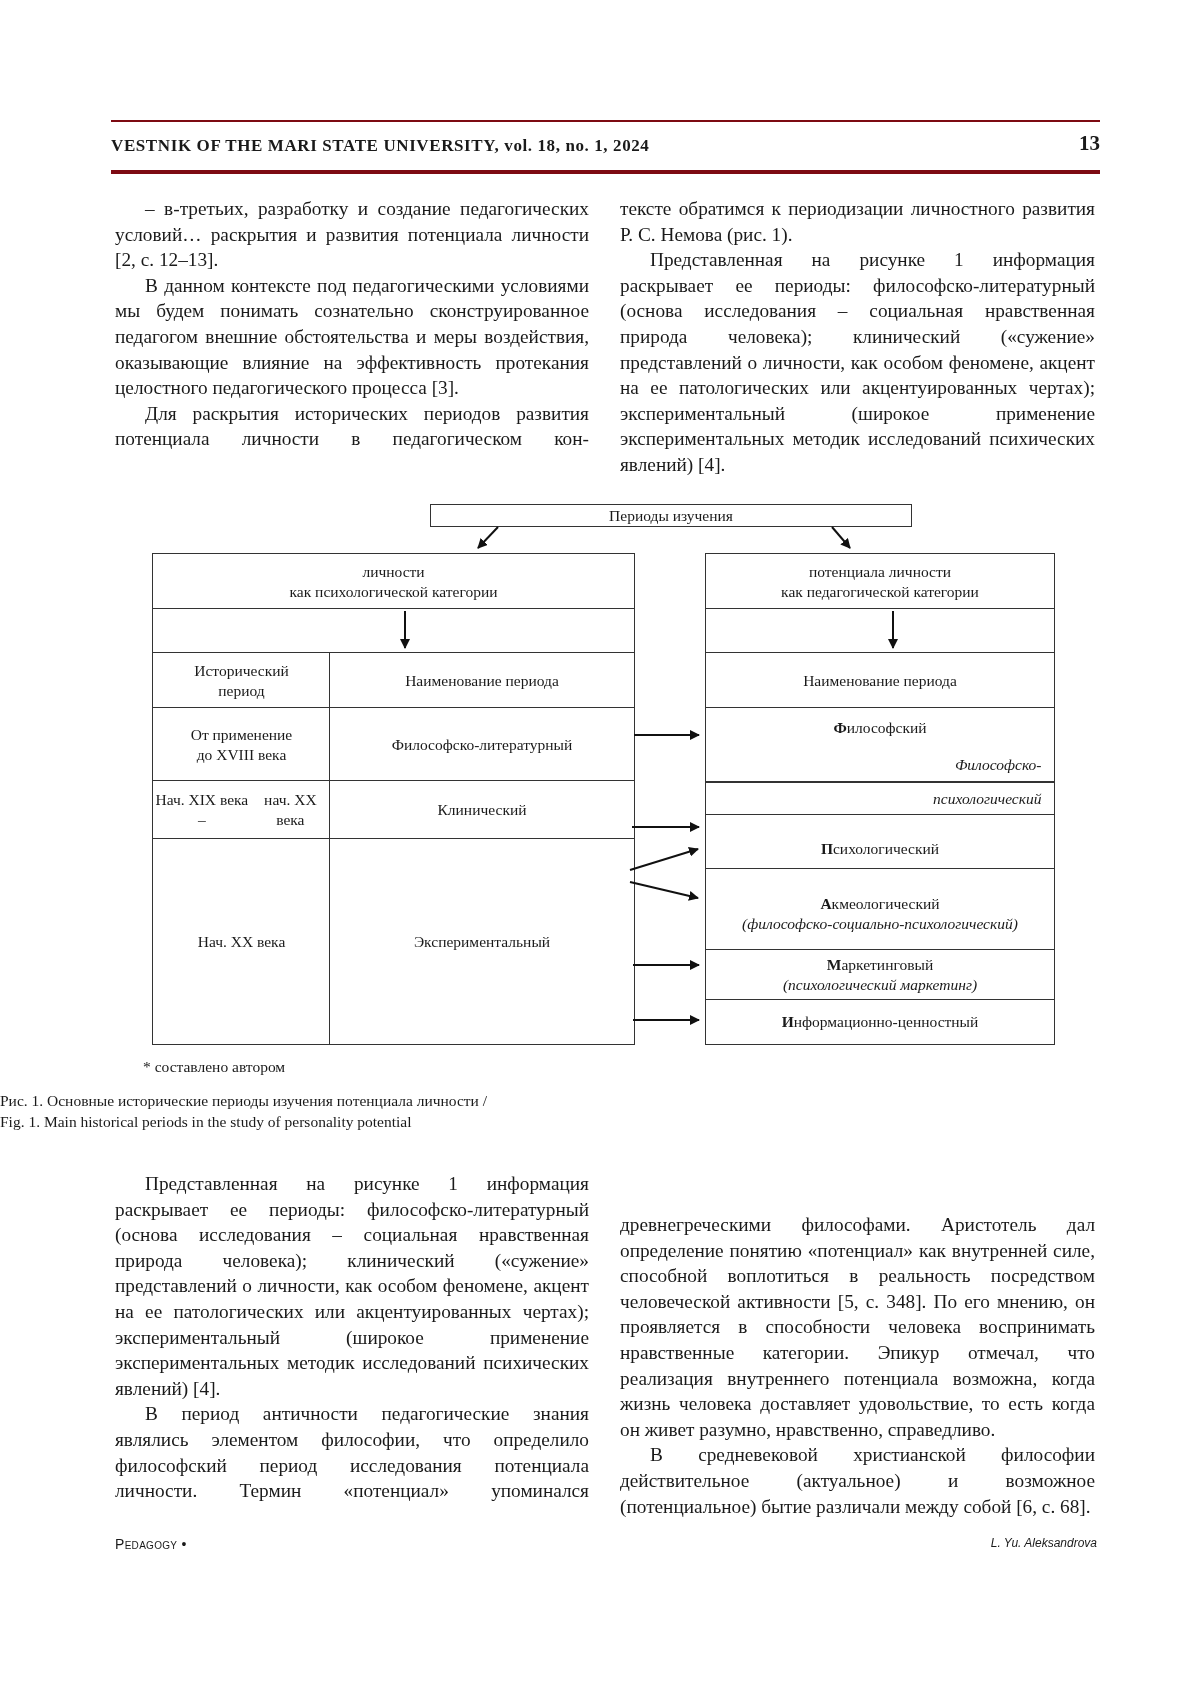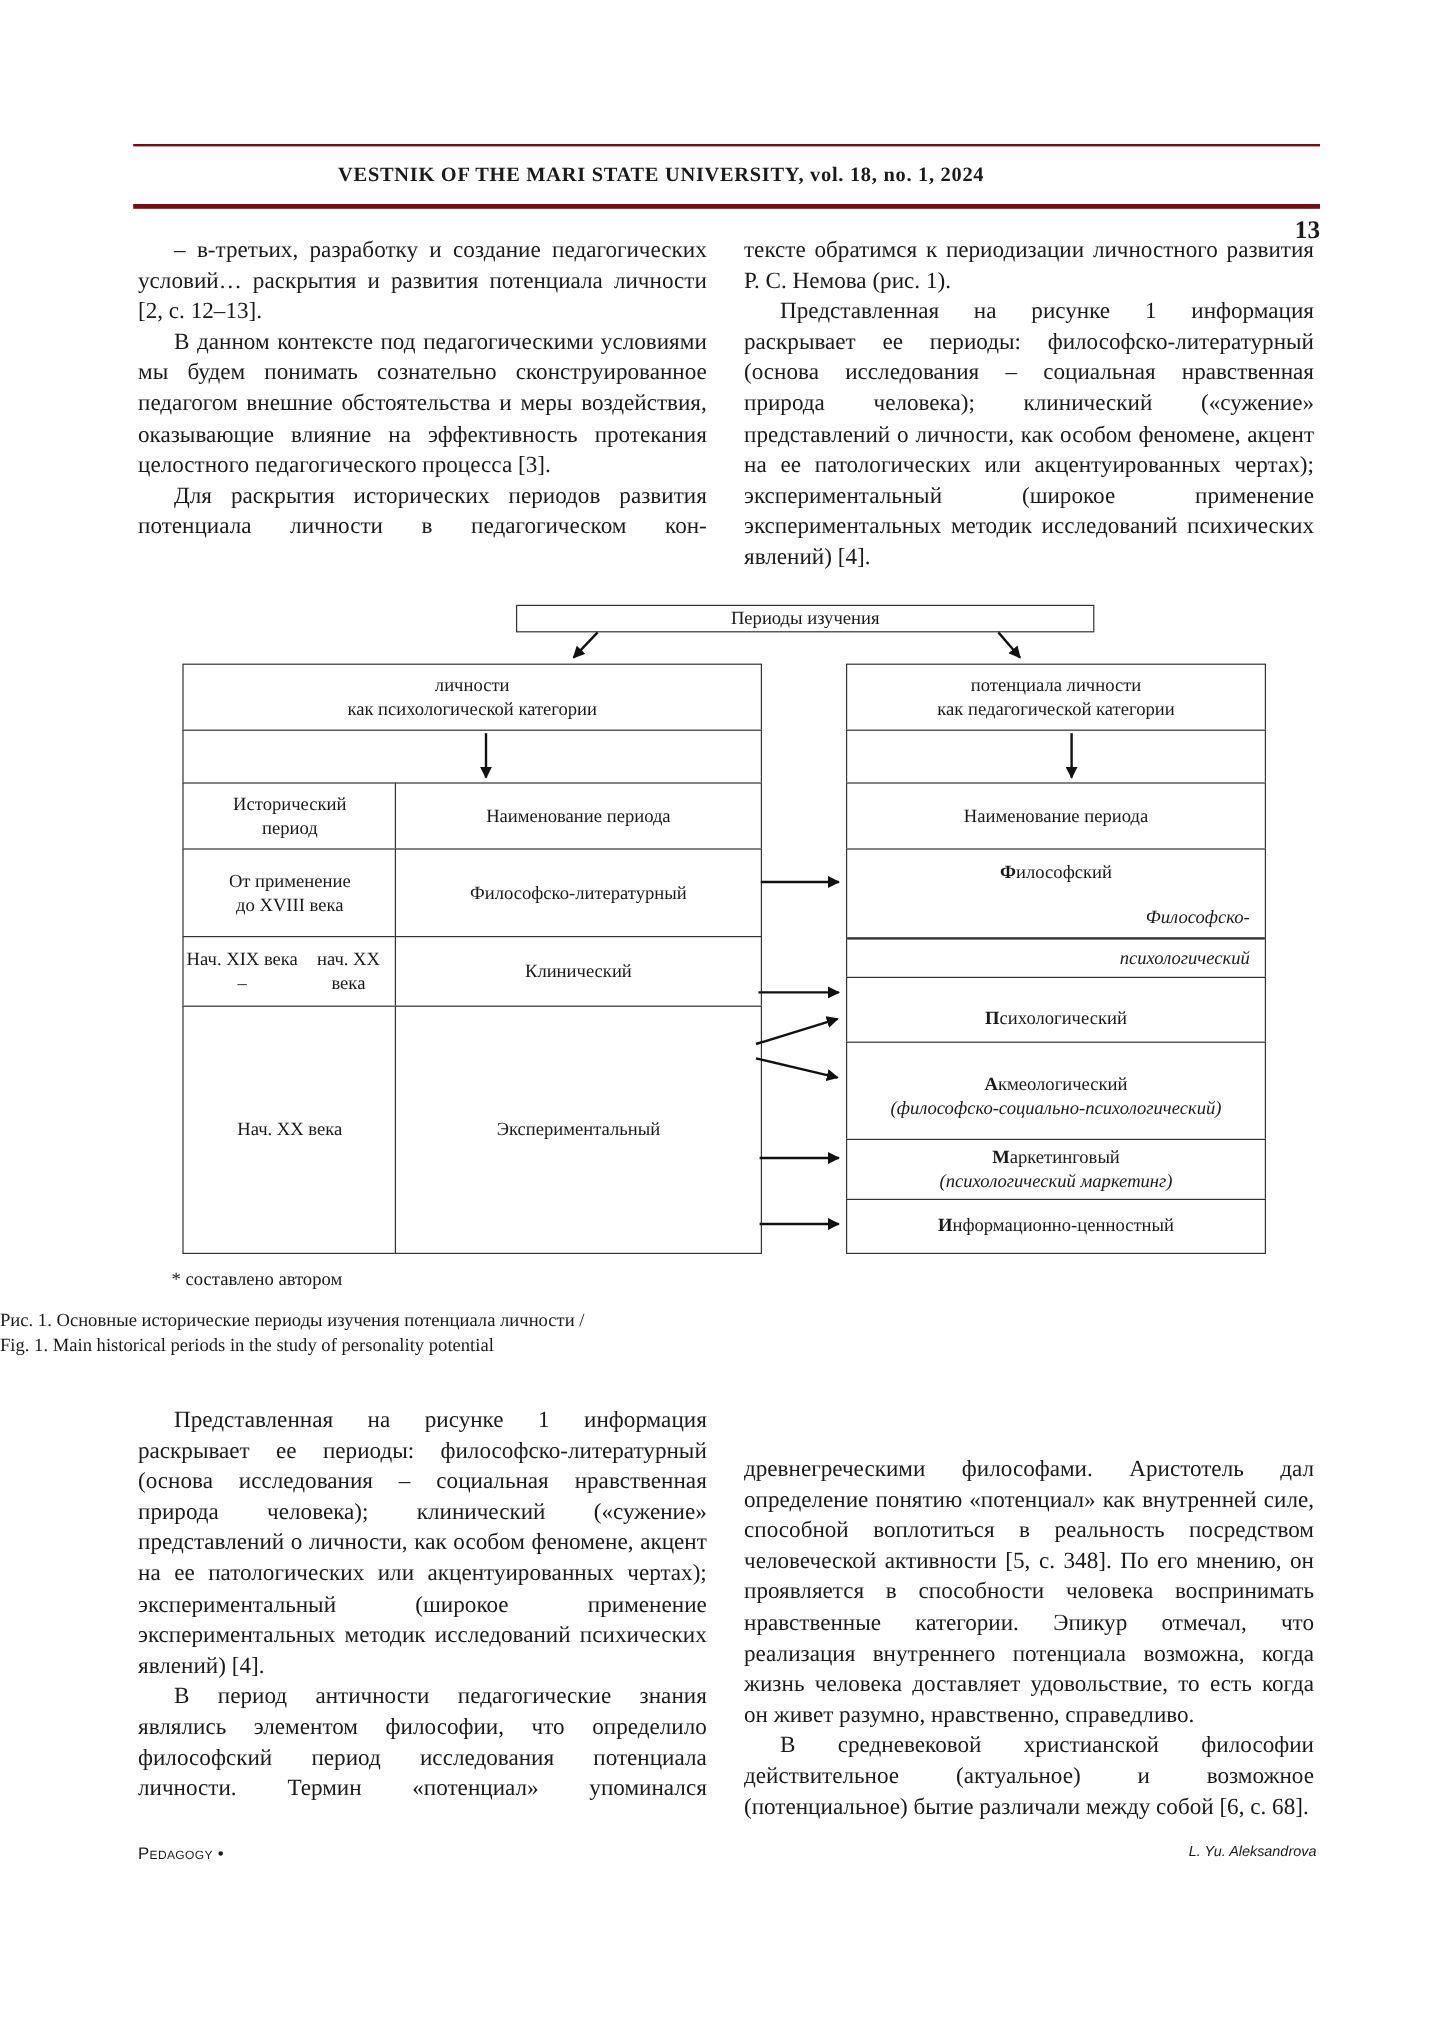--- a/index.html
+++ b/index.html
@@ -1,21 +1,21 @@
 <!DOCTYPE html>
 <html><head>
 <meta charset="utf-8">
 <style>
   html, body { margin: 0; padding: 0; background: #ffffff; }
   body { width: 1200px; height: 1697px; position: relative; font-family: "Liberation Serif", "DejaVu Serif", serif; color: #1a1a1a; overflow: hidden; }
   .rule-top { position: absolute; left: 111px; top: 120px; width: 989px; height: 2px; background: #7d0a12; }
   .rule-bottom { position: absolute; left: 111px; top: 170px; width: 989px; height: 4px; background: #7d0a12; }
-  .running-head { position: absolute; left: 111px; top: 136px; width: 880px; text-align: center; font-family: "Liberation Serif", serif; font-weight: bold; font-size: 17px; letter-spacing: 0.6px; }
+  .running-head { position: absolute; left: 111px; top: 136px; width: 880px; font-family: "Liberation Serif", serif; font-weight: bold; font-size: 17px; letter-spacing: 0.6px; }
   .running-head .vol { font-weight: bold; }
-  .page-num { position: absolute; right: 100px; top: 131px; font-family: "Liberation Serif", serif; font-weight: bold; font-size: 21px; margin-top: 48px; }
+  .page-num { position: absolute; right: 100px; top: 131px; font-family: "Liberation Serif", serif; font-weight: bold; font-size: 21px; }
 
   .col { position: absolute; font-size: 19.3px; line-height: 25.6px; text-align: justify; }
   .col p { margin: 0; }
   .col p.ind { text-indent: 30px; }
   .col-left-top { left: 115px; top: 196px; width: 474px; }
   .col-right-top { left: 620px; top: 196px; width: 475px; }
   .col-left-bot { left: 115px; top: 1171px; width: 474px; }
   .col-right-bot { left: 620px; top: 1171px; width: 475px; margin-top: 41px; }
   .justify-last { text-align-last: justify; }
 

